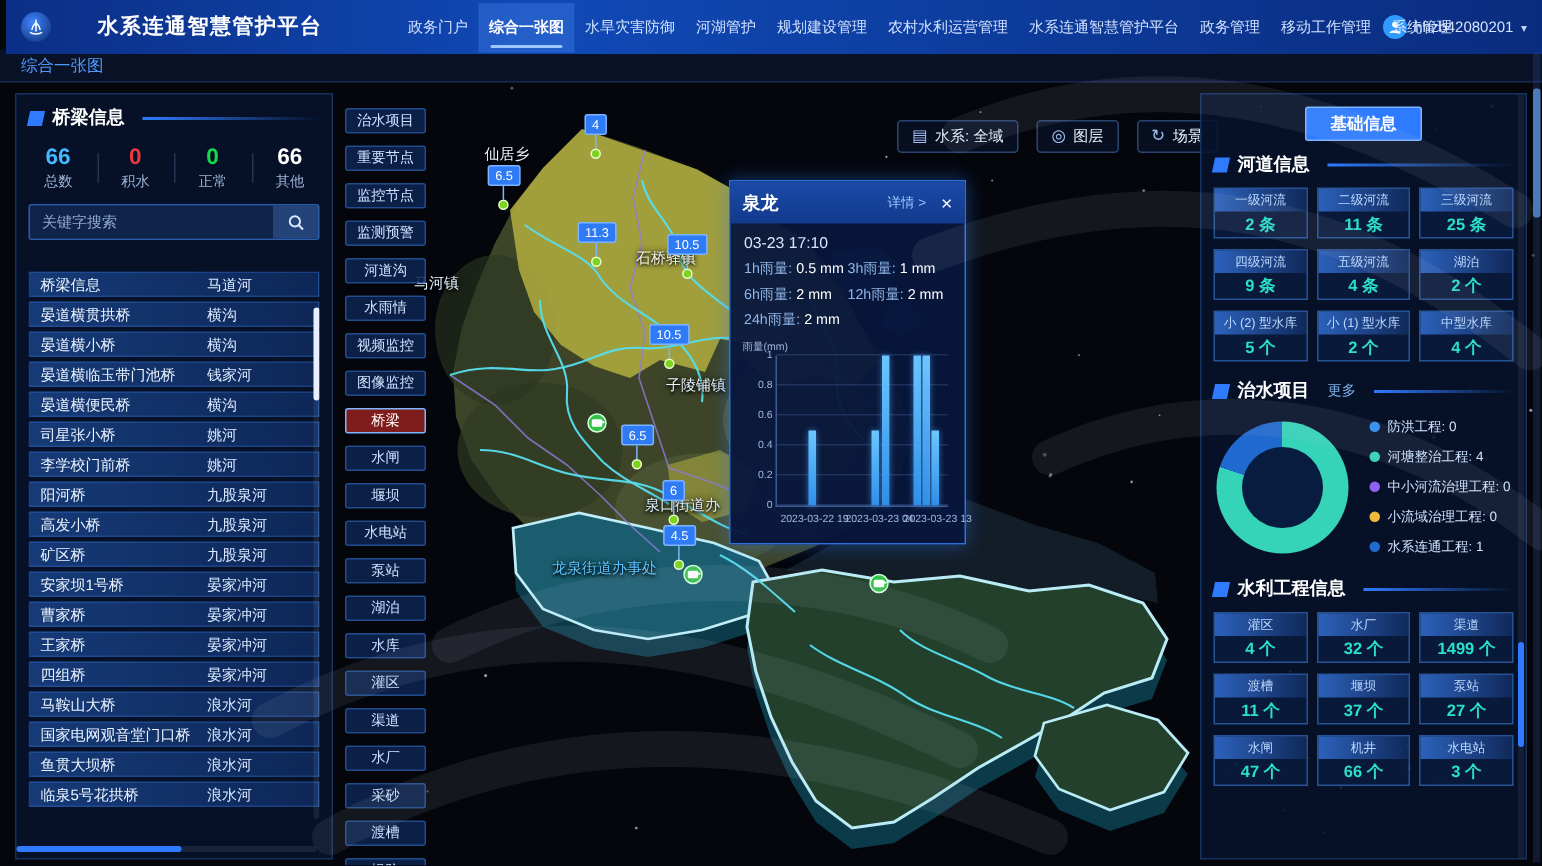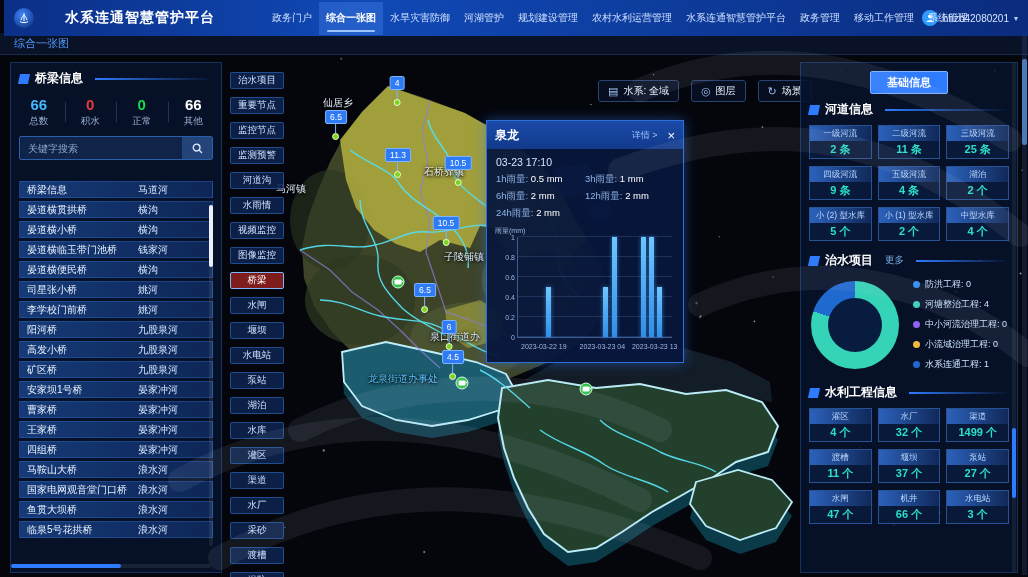--- a/index.html
+++ b/index.html
@@ -84,21 +84,21 @@
   .hscroll .thumb { position:absolute; left:0; top:0; height:4px; width:55%; background:#2e7bff; border-radius:2px; }
 
   
   .layer-nav { position:absolute; left:230px; top:72px; bottom:0; width:58px; overflow:hidden; z-index:5; }
   .lnav-item { width:54px; height:17px; margin-bottom:8px; background:rgba(12,35,80,.88);
     border:1px solid rgba(60,130,230,.45); border-radius:2px; color:#cfe3ff; font-size:9.5px;
     display:flex; align-items:center; justify-content:center; cursor:pointer; white-space:nowrap; }
   .lnav-item.active { background:#7f1d1d; border-color:#7db4ff; color:#fff; }
 
   
-  .popup { position:absolute; left:486px; top:120px; width:198px; z-index:6;
+  .popup { position:absolute; left:486px; top:120px; width:158px; z-index:6;
     background:rgba(7,22,60,.95); border:1px solid #2f6fd8; box-shadow:0 0 12px rgba(47,123,246,.45); }
   .popup-head { height:28px; background:linear-gradient(#1a4aa8,#123a8c); display:flex; align-items:center; padding:0 8px; }
   .popup-head .pt { color:#fff; font-size:12px; font-weight:bold; flex:1; }
   .popup-head .det { color:#9cc4ff; font-size:9px; margin-right:10px; cursor:pointer; }
   .popup-head .x { color:#fff; font-size:13px; cursor:pointer; line-height:1; }
   .popup-time { color:#d6e6ff; font-size:10.5px; padding:7px 9px 2px 9px; }
   .metrics { display:grid; grid-template-columns:1fr 1fr; padding:3px 9px 2px 9px; row-gap:4px; }
   .metric { font-size:9.5px; color:#8fb6e8; white-space:nowrap; }
   .metric b { color:#fff; font-weight:normal; }
   .chart { position:relative; height:128px; margin:4px 6px 8px 6px; }

